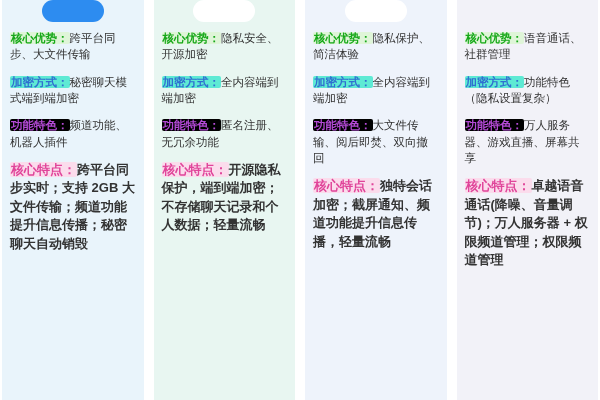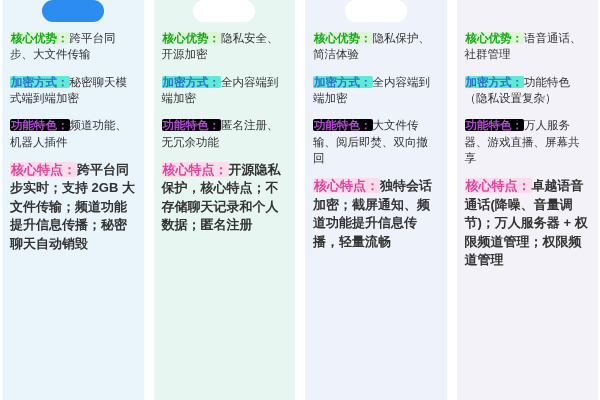--- a/index.html
+++ b/index.html
@@ -109,21 +109,21 @@
       <div class="block">
         <span class="label green">核心优势：</span><span class="body-text">隐私安全、开源加密</span>
       </div>
       <div class="block">
         <span class="label blue">加密方式：</span><span class="body-text">全内容端到端加密</span>
       </div>
       <div class="block">
         <span class="label purple">功能特色：</span><span class="body-text">匿名注册、无冗余功能</span>
       </div>
       <div class="block last">
-        <span class="label pink">核心特点：</span><span class="body-text">开源隐私保护，核心特点；不存储聊天记录和个人数据；匿名注册</span>
+        <span class="label pink">核心特点：</span><span class="body-text">开源隐私保护，端到端加密；不存储聊天记录和个人数据；轻量流畅</span>
       </div>
     </div>
   </div>
 
   <div class="column">
     <div class="col-bg" style="background:#eef3fb"></div>
     <div class="col-inner">
       <div class="header-chip white"></div>
       <div class="block">
         <span class="label green">核心优势：</span><span class="body-text">隐私保护、简洁体验</span>

